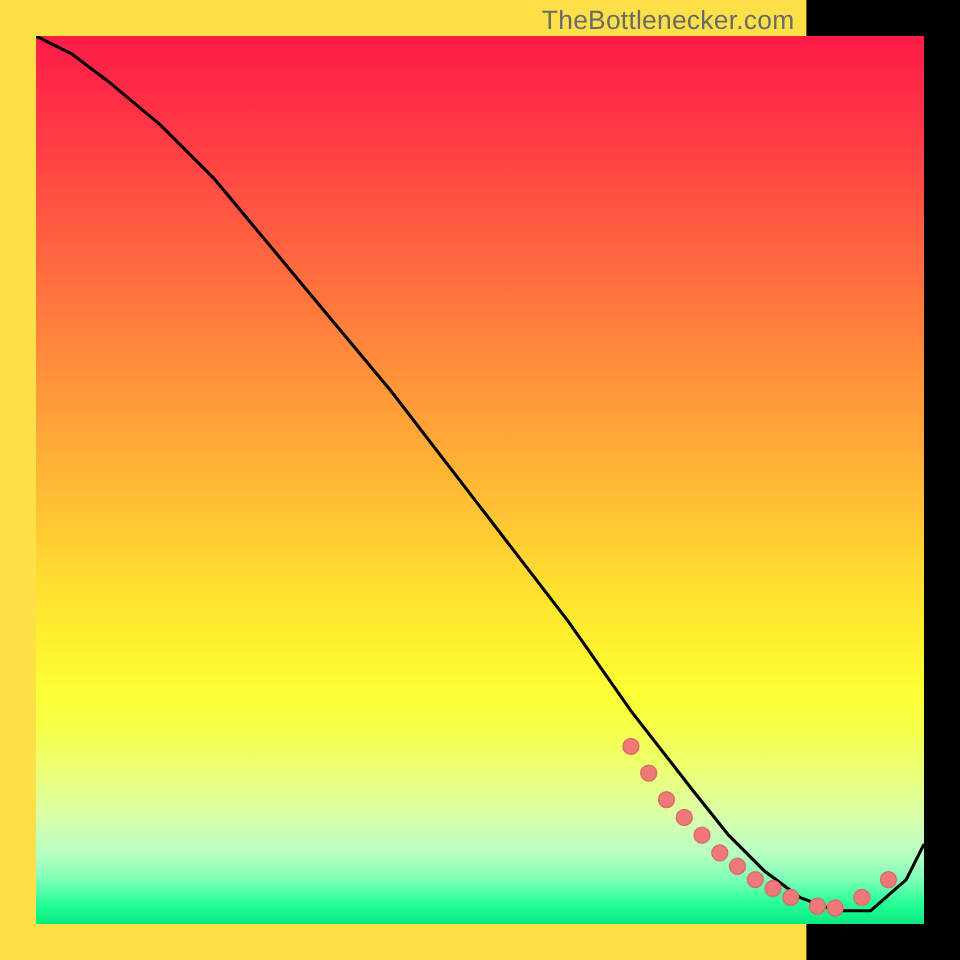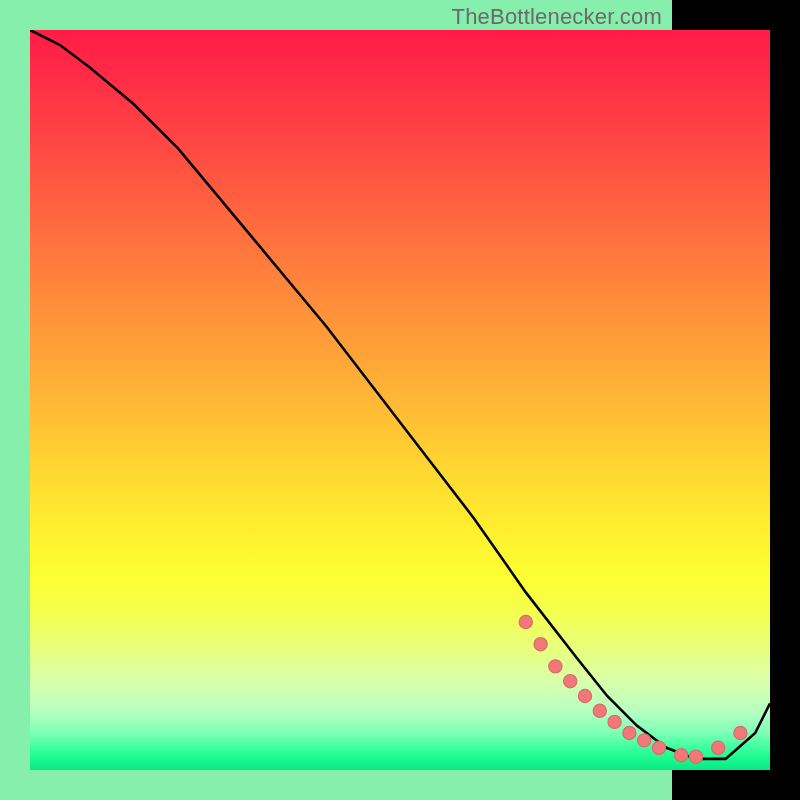--- a/index.html
+++ b/index.html
@@ -8,21 +8,21 @@
     width: 800px;
     height: 800px;
     background: #000;
     overflow: hidden;
     font-family: Arial, Helvetica, sans-serif;
   }
   .frame {
     position: relative;
     width: 672px;
     height: 800px;
-    background: #86efac;
+    background: #fde047;
   }
   .watermark {
     position: absolute;
     top: 4px;
     right: 10px;
     color: #6a6a6a;
     font-size: 22px;
     font-weight: 500;
     letter-spacing: 0.2px;
     z-index: 5;

